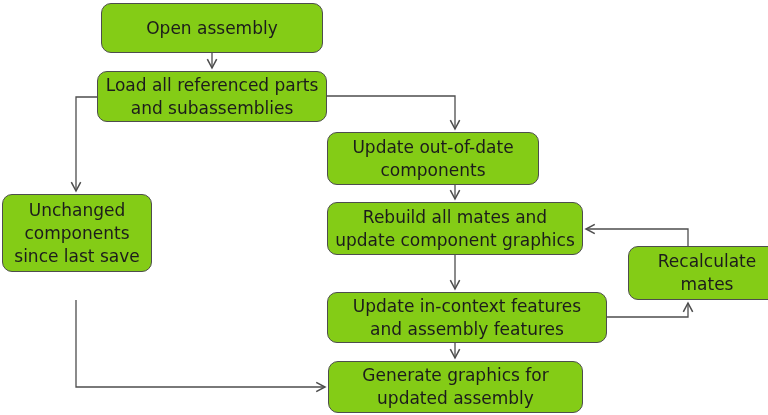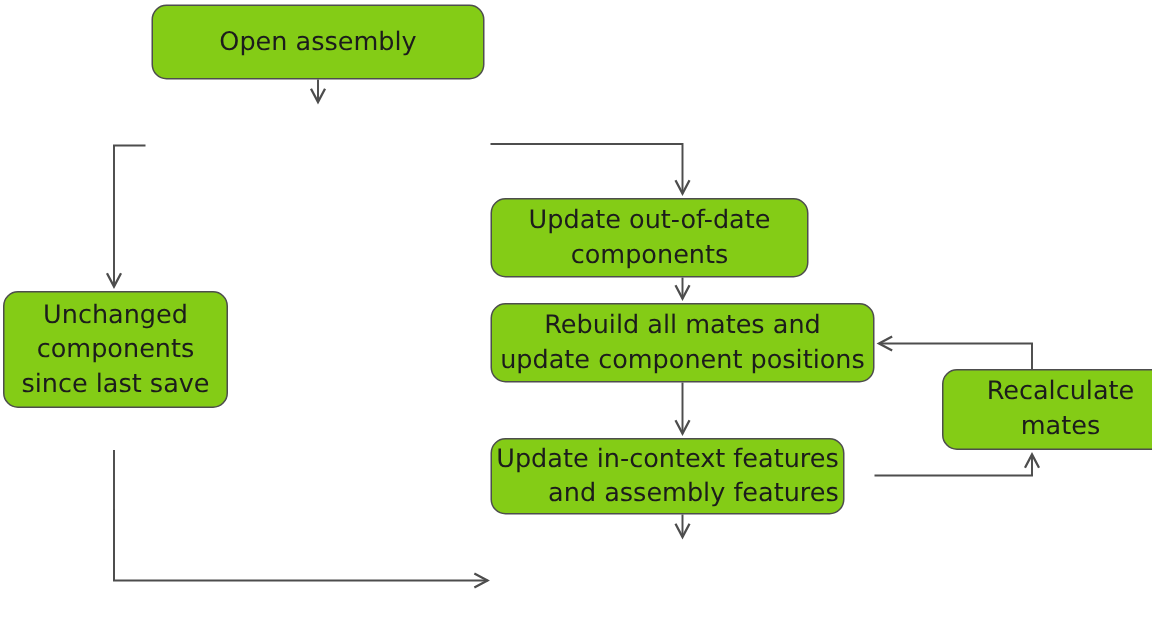--- a/index.html
+++ b/index.html
@@ -51,31 +51,35 @@
       <path d="M455 255 L455 289" marker-end="url(#arrow)"></path>
       <path d="M455 343 L455 358" marker-end="url(#arrow)"></path>
       <path d="M76 300 L76 387 L325 387" marker-end="url(#arrow)"></path>
       <path d="M583 317 L688 317 L688 303" marker-end="url(#arrow)"></path>
       <path d="M688 246 L688 229 L586 229" marker-end="url(#arrow)"></path>
     </g>
   </svg>
 
   <div class="node" style="left:101px; top:3px;   width:222px; height:50px;">Open assembly</div>
 
+  <div class="node" style="left:97px;  top:71px;  width:230px; height:51px;">Load all referenced parts
+and subassemblies</div>
 
   <div class="node" style="left:327px; top:132px; width:212px; height:53px;">Update out-of-date
 components</div>
 
   <div class="node" style="left:327px; top:202px; width:256px; height:53px;">Rebuild all mates and
-update component positions</div>
+update component graphics</div>
 
   <div class="node" style="left:2px;   top:194px; width:150px; height:78px;">Unchanged
 components
 since last save</div>
 
   <div class="node" style="left:628px; top:246px; width:158px; height:54px;">Recalculate
 mates</div>
 
-  <div class="node" style="left:327px; top:292px; width:236px; height:51px;text-align:right;">Update in-context features
+  <div class="node" style="left:327px; top:292px; width:280px; height:51px;">Update in-context features
 and assembly features</div>
 
+  <div class="node" style="left:328px; top:361px; width:255px; height:52px;">Generate graphics for
+updated assembly</div>
 
 </div>
 
 </body></html>

